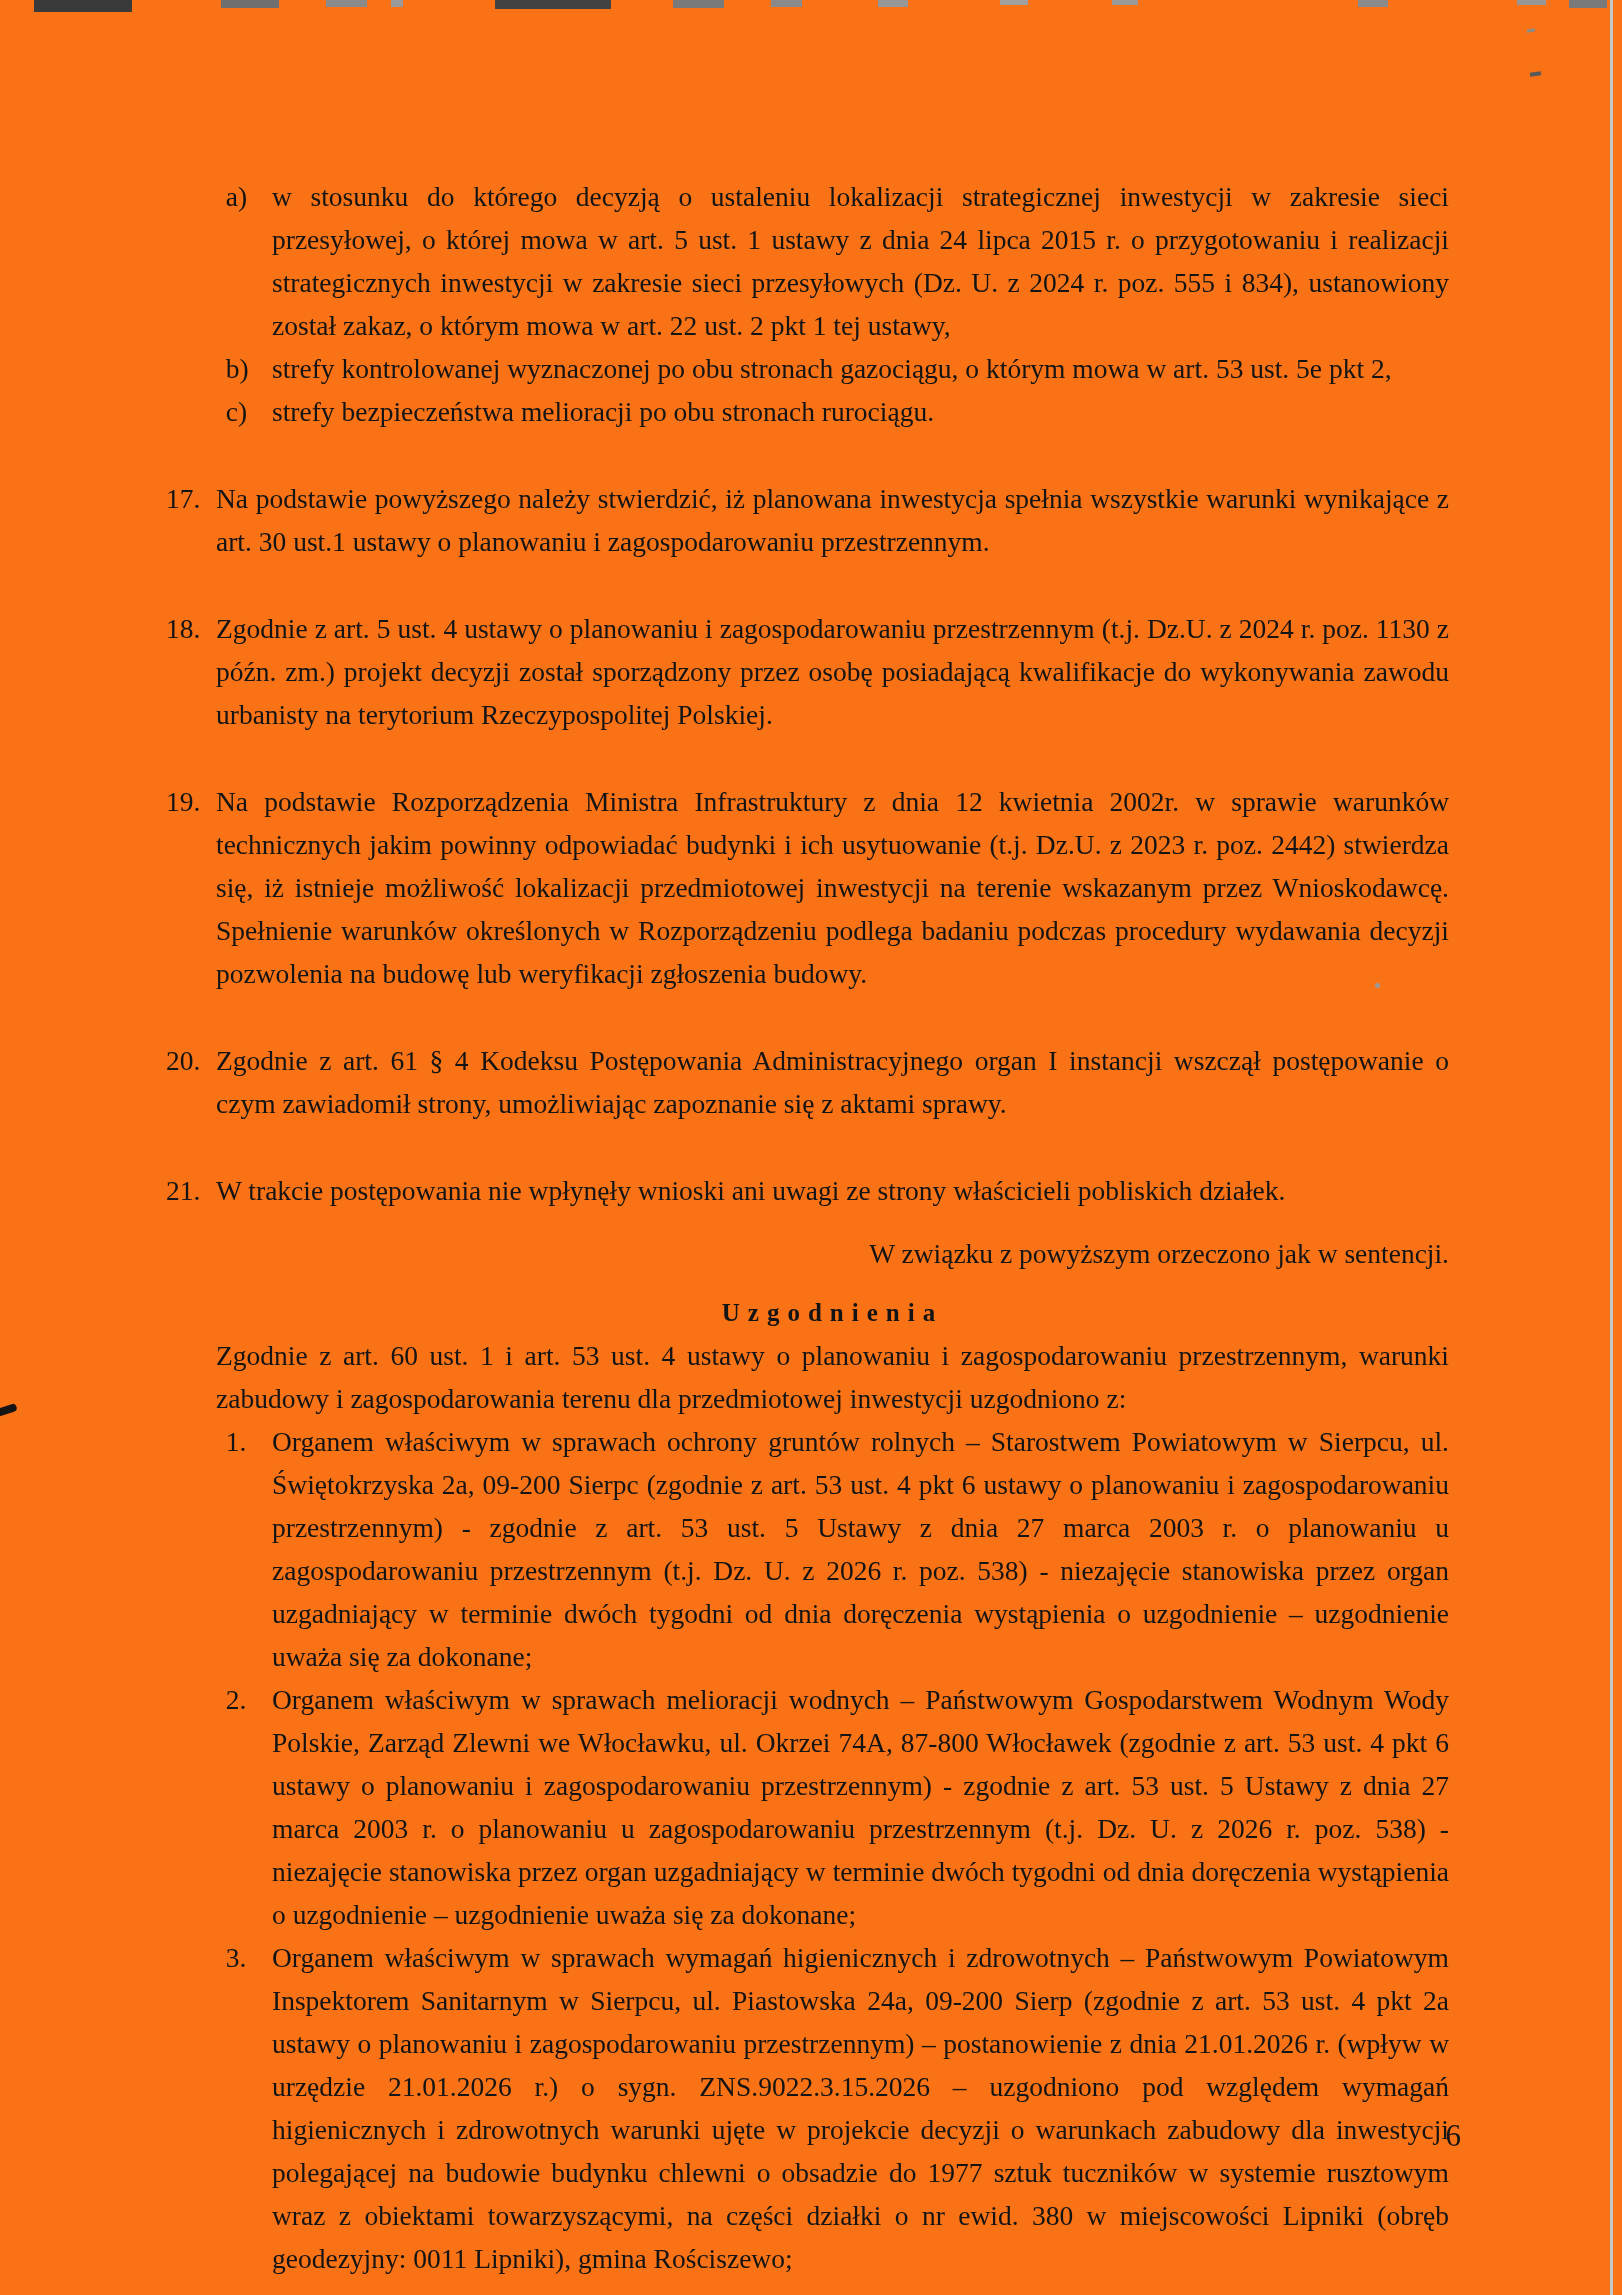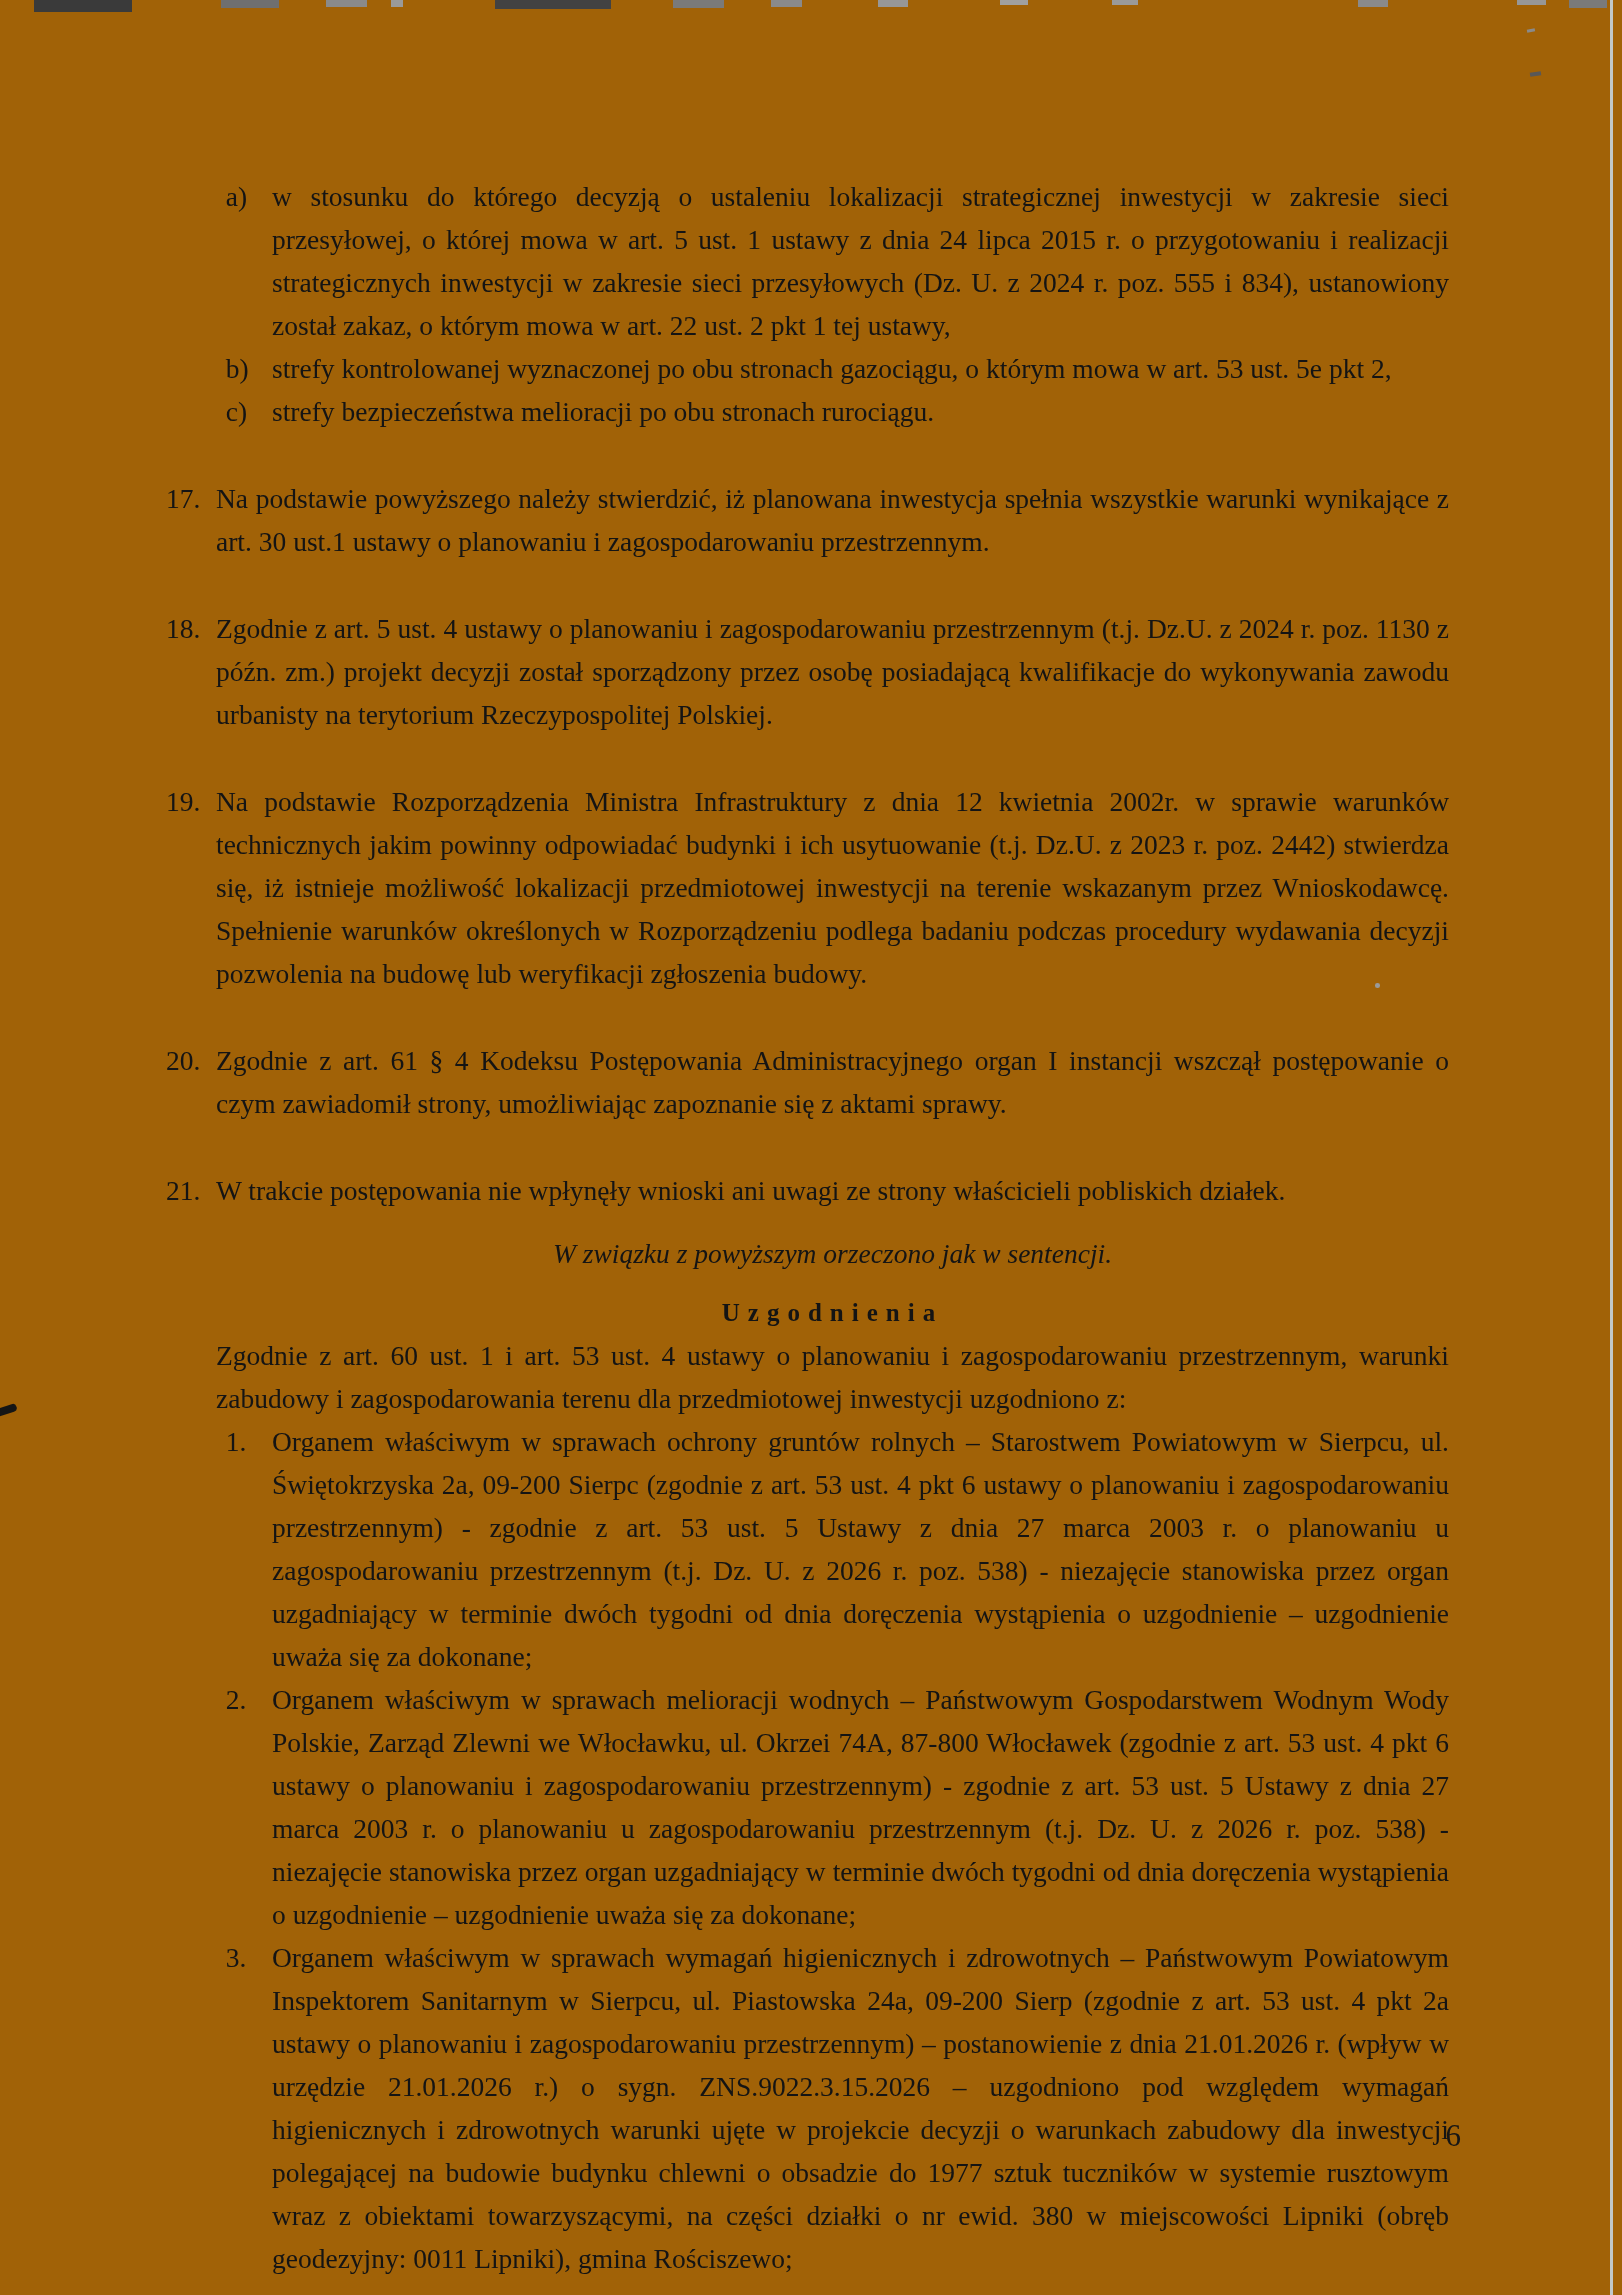--- a/index.html
+++ b/index.html
@@ -4,21 +4,21 @@
 <style>
   html, body {
     margin: 0;
     padding: 0;
     background: #ffffff;
   }
   .page {
     position: relative;
     width: 1623px;
     height: 2295px;
-    background: #a16207;
+    background: #f97316;
     overflow: hidden;
     font-family: "Liberation Serif", "DejaVu Serif", serif;
     color: #141414;
   }
   .content {
     position: absolute;
     left: 216px;
     top: 175px;
     width: 1233px;
     font-size: 27.5px;
@@ -44,22 +44,21 @@
     text-indent: -50px;
   }
   .item-out .num-box-out {
     display: inline-block;
     width: 50px;
     text-indent: 0;
     margin-top: 44px;
   }
   .closing {
     margin-top: 19.6px !important;
-    text-align: center;
-    font-style: italic;
+    text-align: right;
   }
   .heading {
     margin-top: 16.4px !important;
     text-align: center;
     font-weight: bold;
     font-size: 25px;
     letter-spacing: 0.32em;
   }
   .page-number {
     position: absolute;

